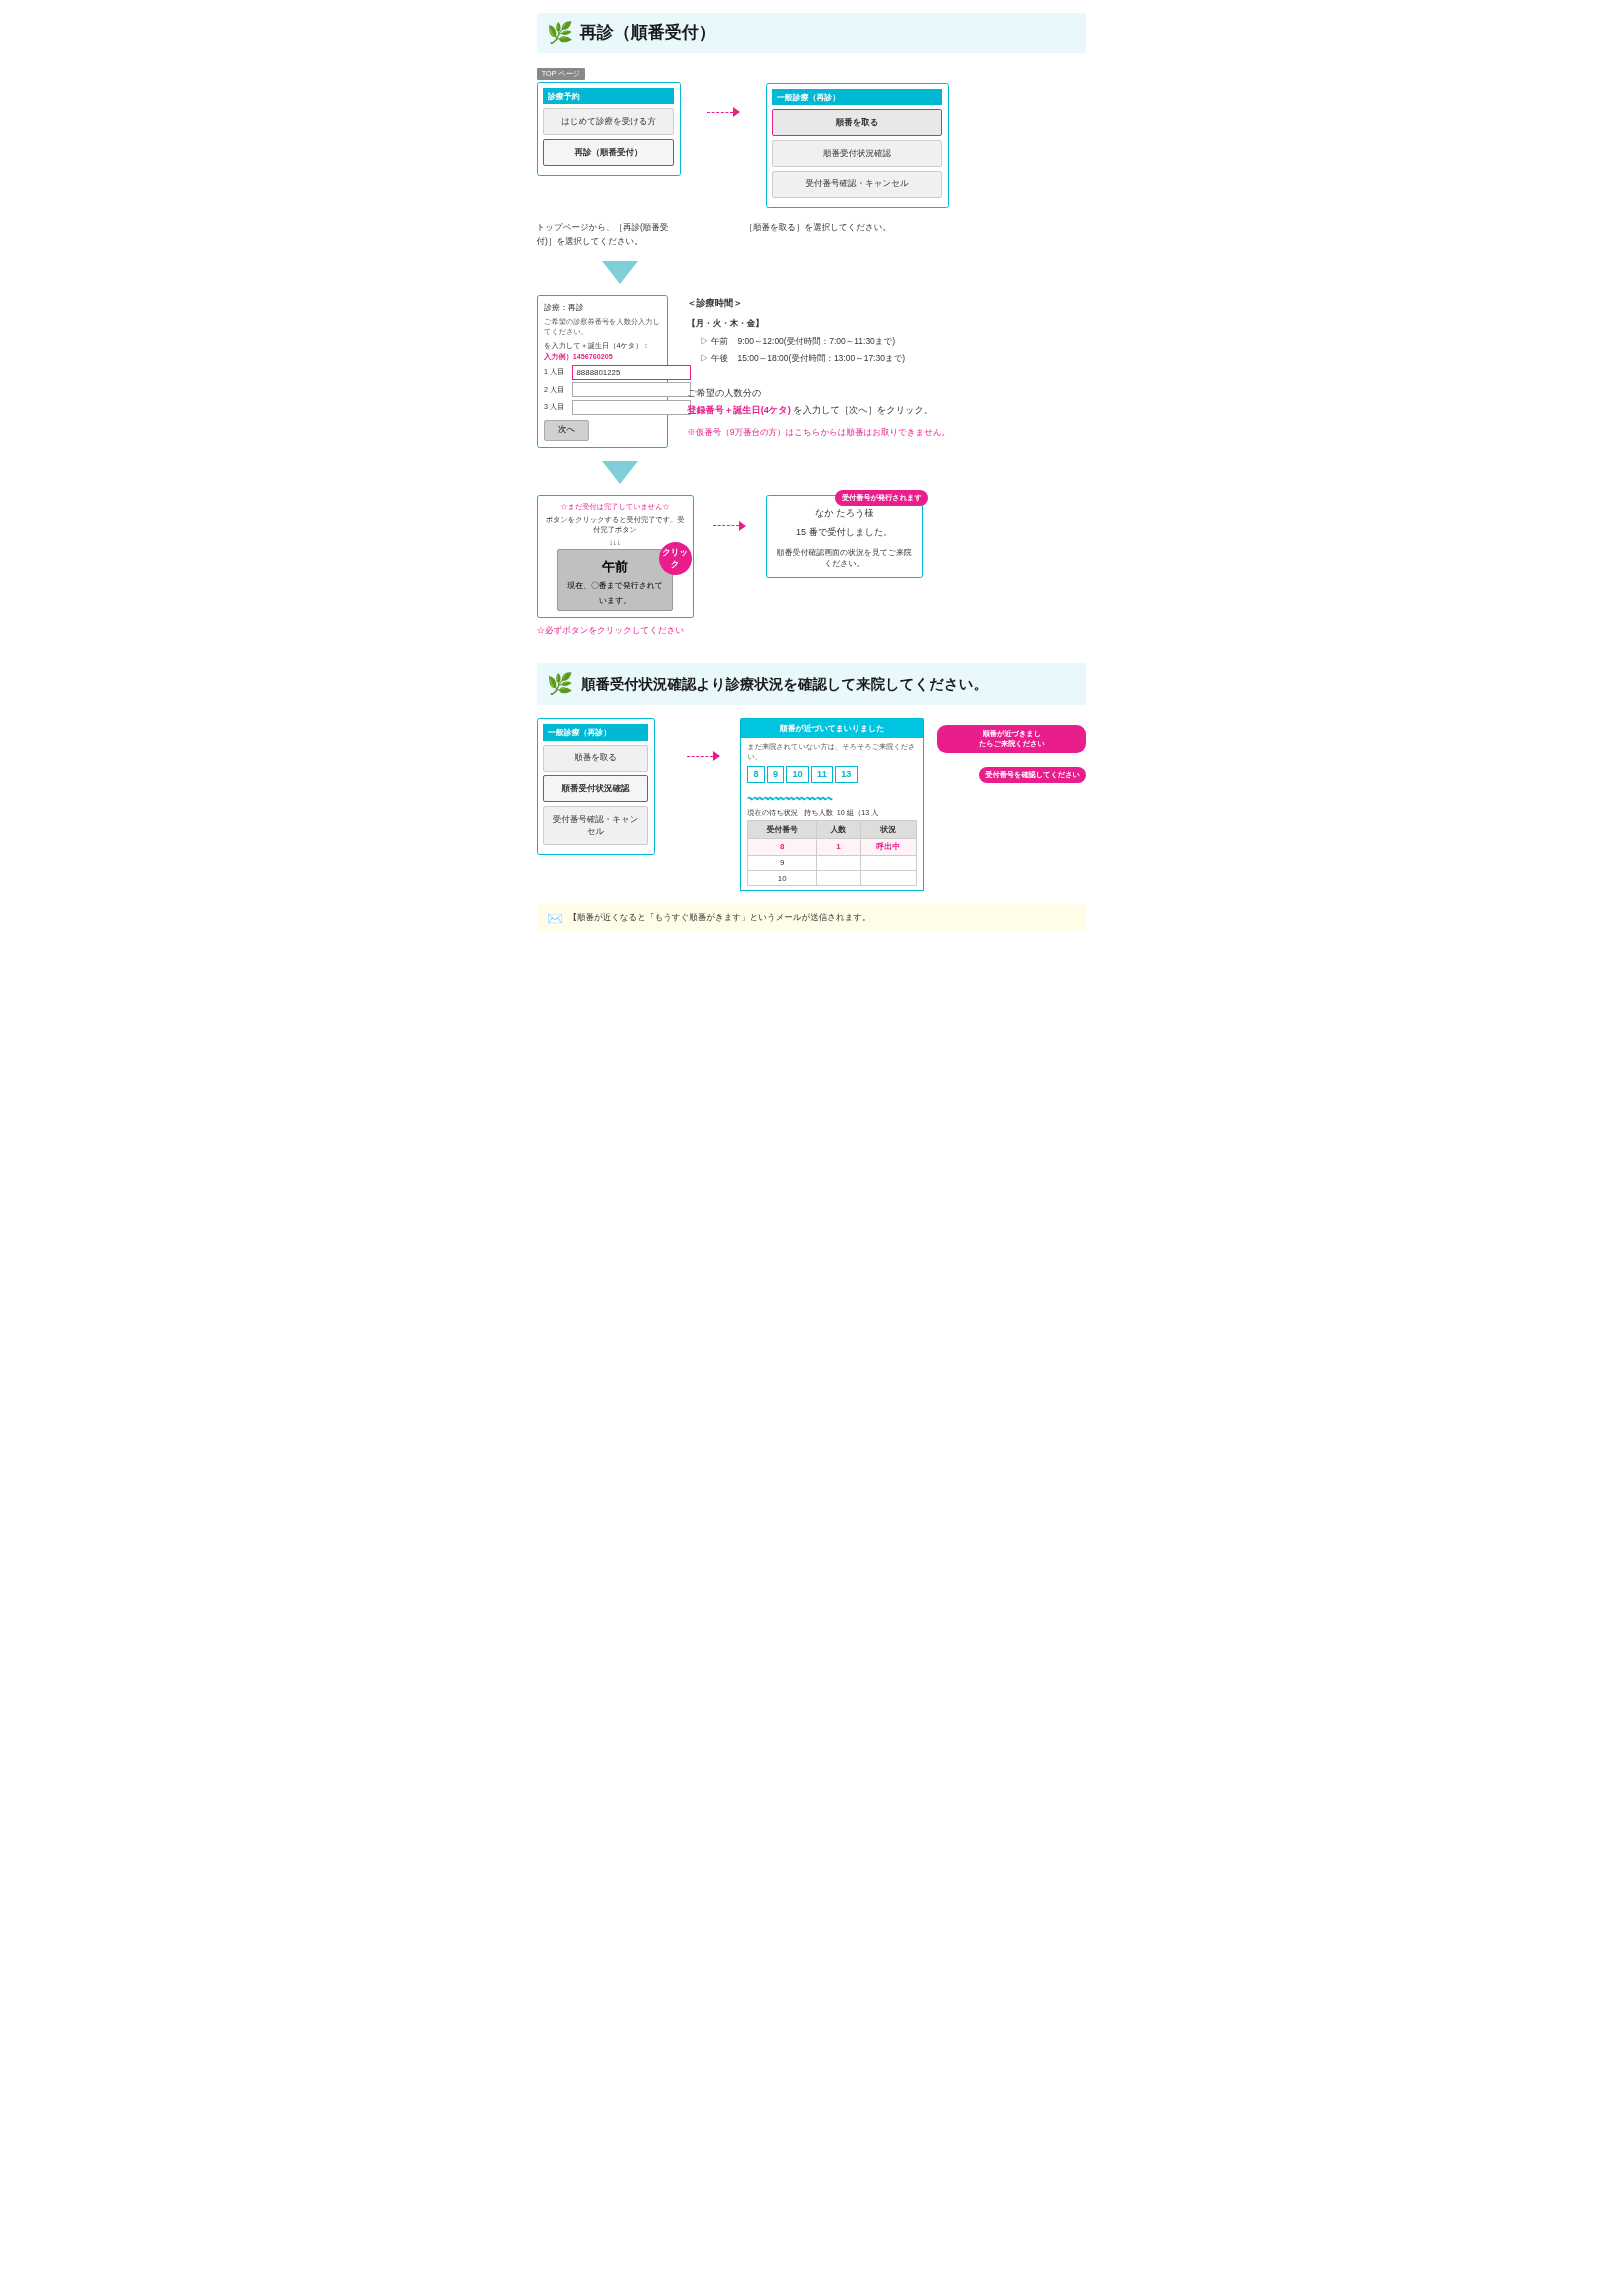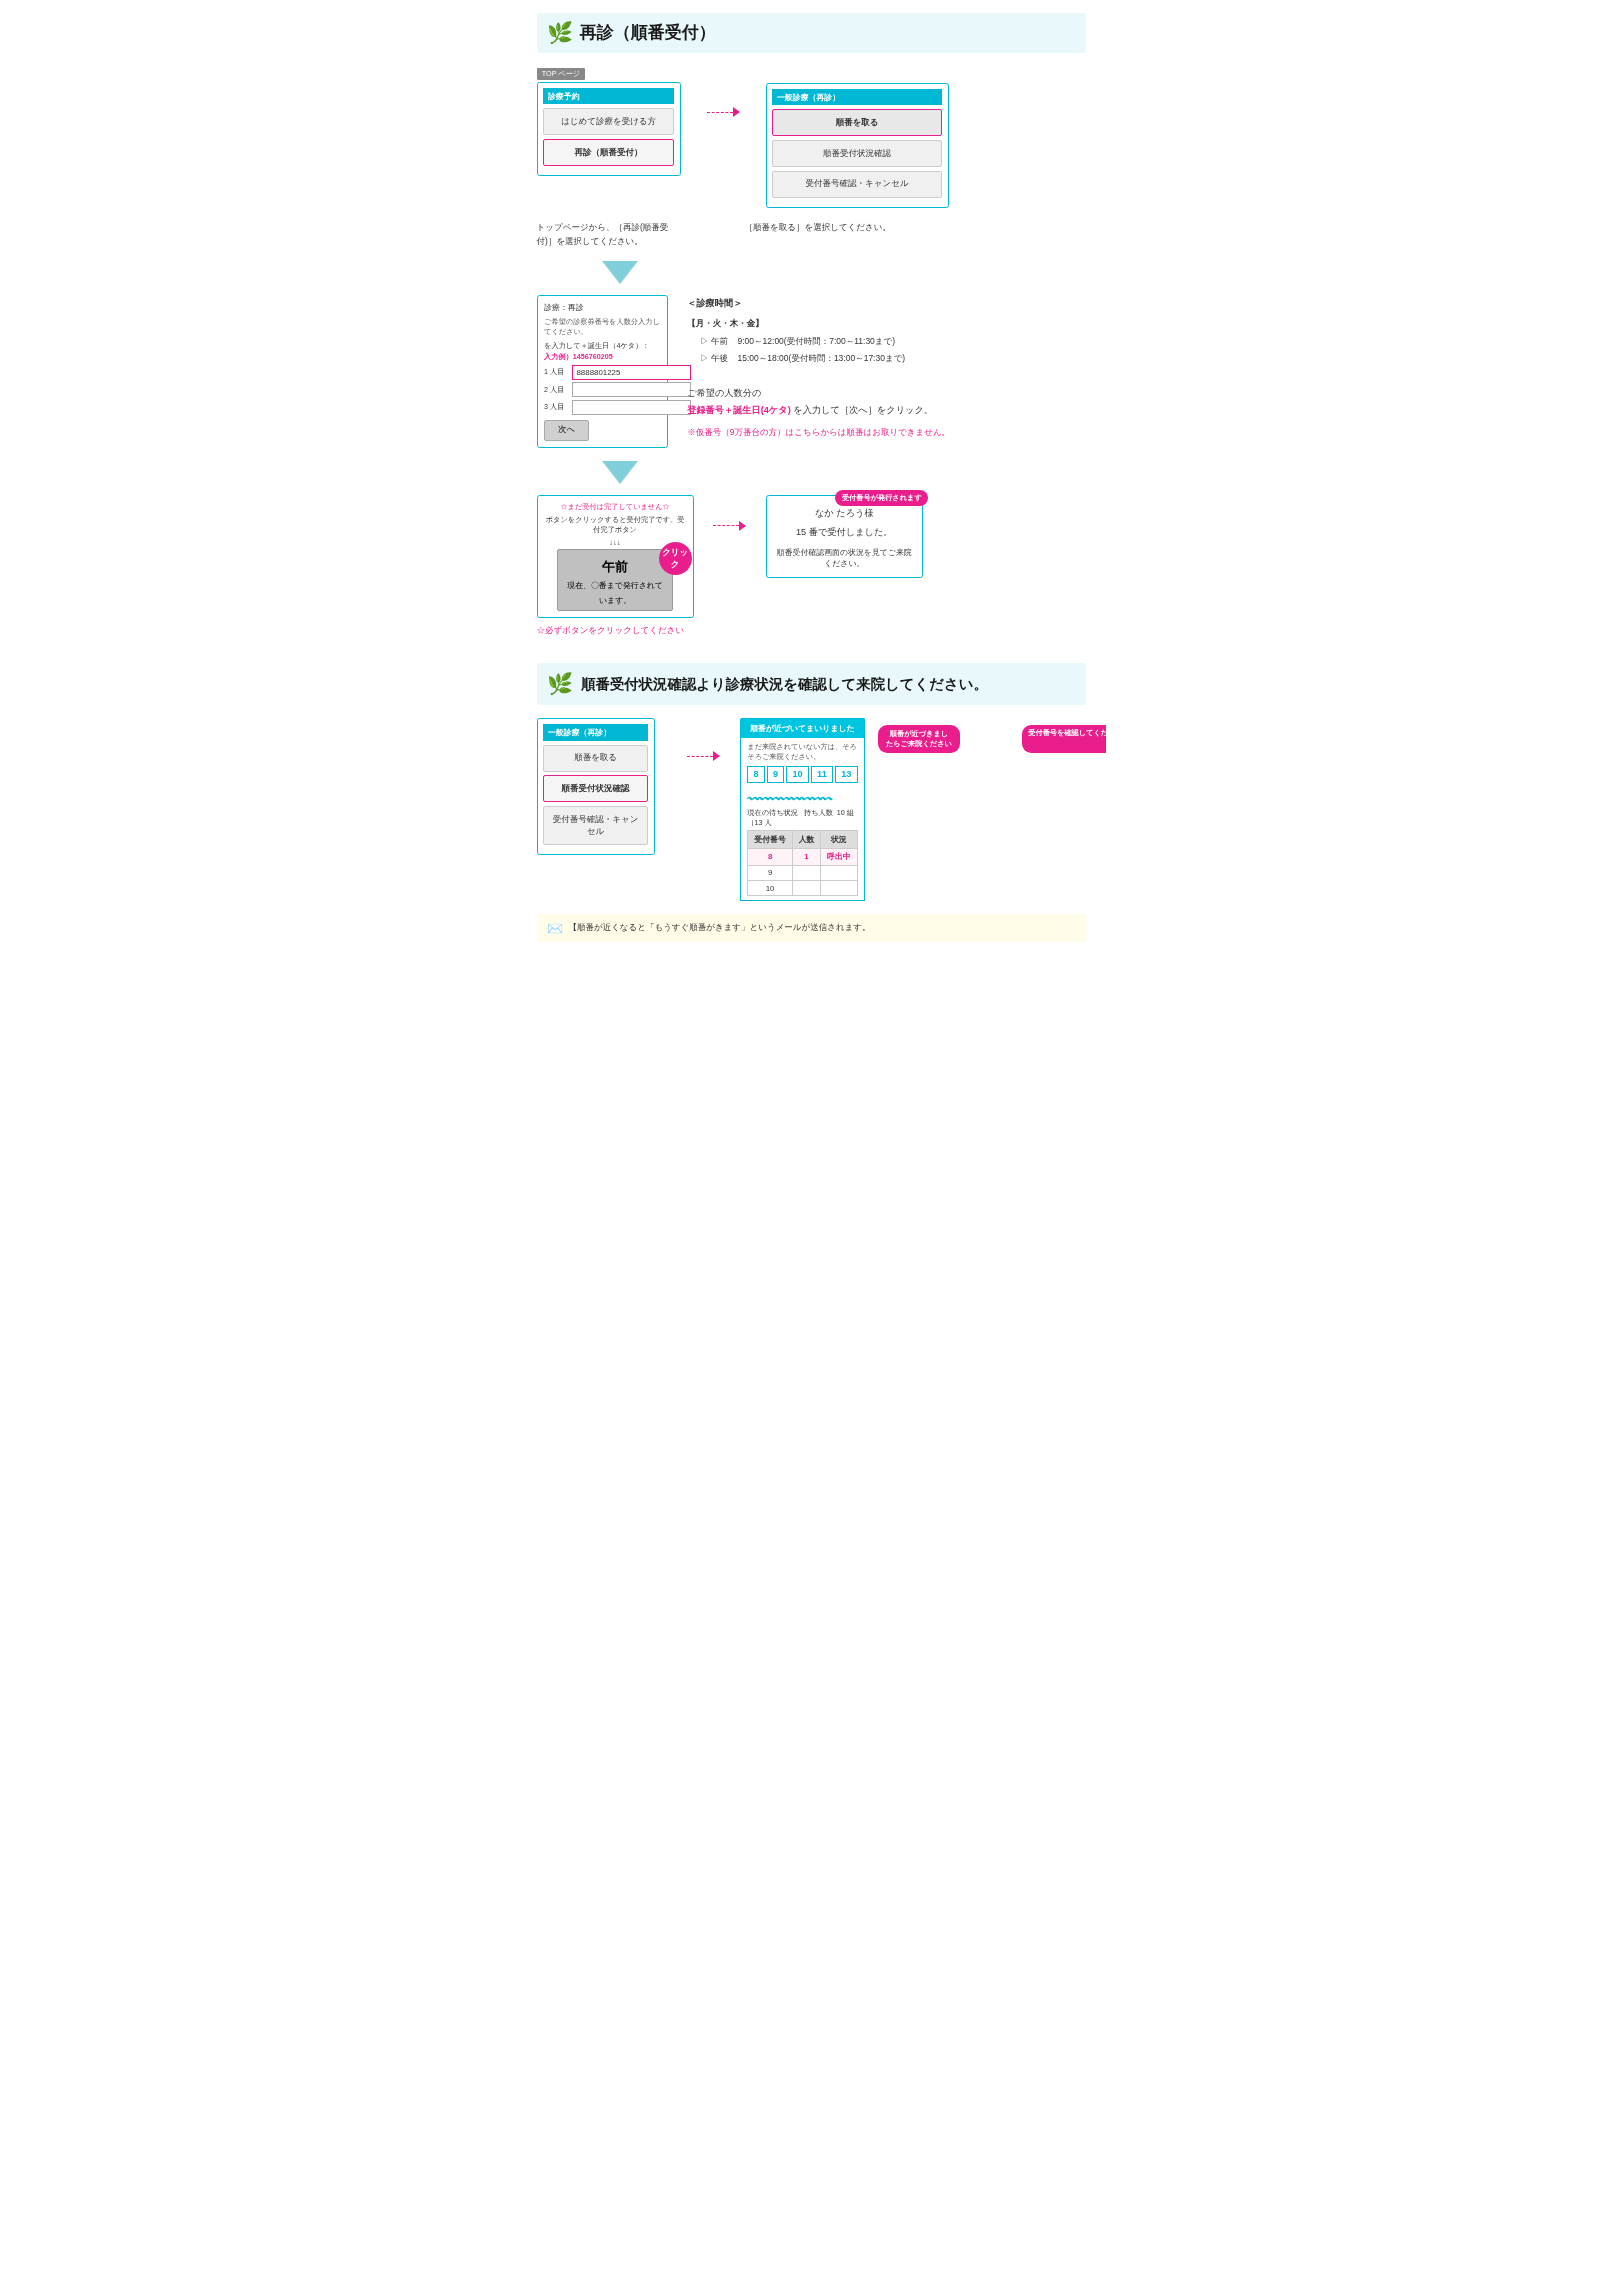--- a/index.html
+++ b/index.html
@@ -483,21 +483,21 @@
       gap: 6.5px;
       align-items: flex-start;
     }
 
     .popup-with-table {
       flex: 1;
     }
 
     .callout-badges {
       display: flex;
-      flex-direction: row;
+      flex-direction: column;
       gap: 14px;
       padding-top: 6.5px;
     }
   </style>
 </head>
 <body>
 
 <div class="page-header">
   <span style="font-size:21px;">🌿</span>
   <span class="page-header-title">再診（順番受付）</span>

